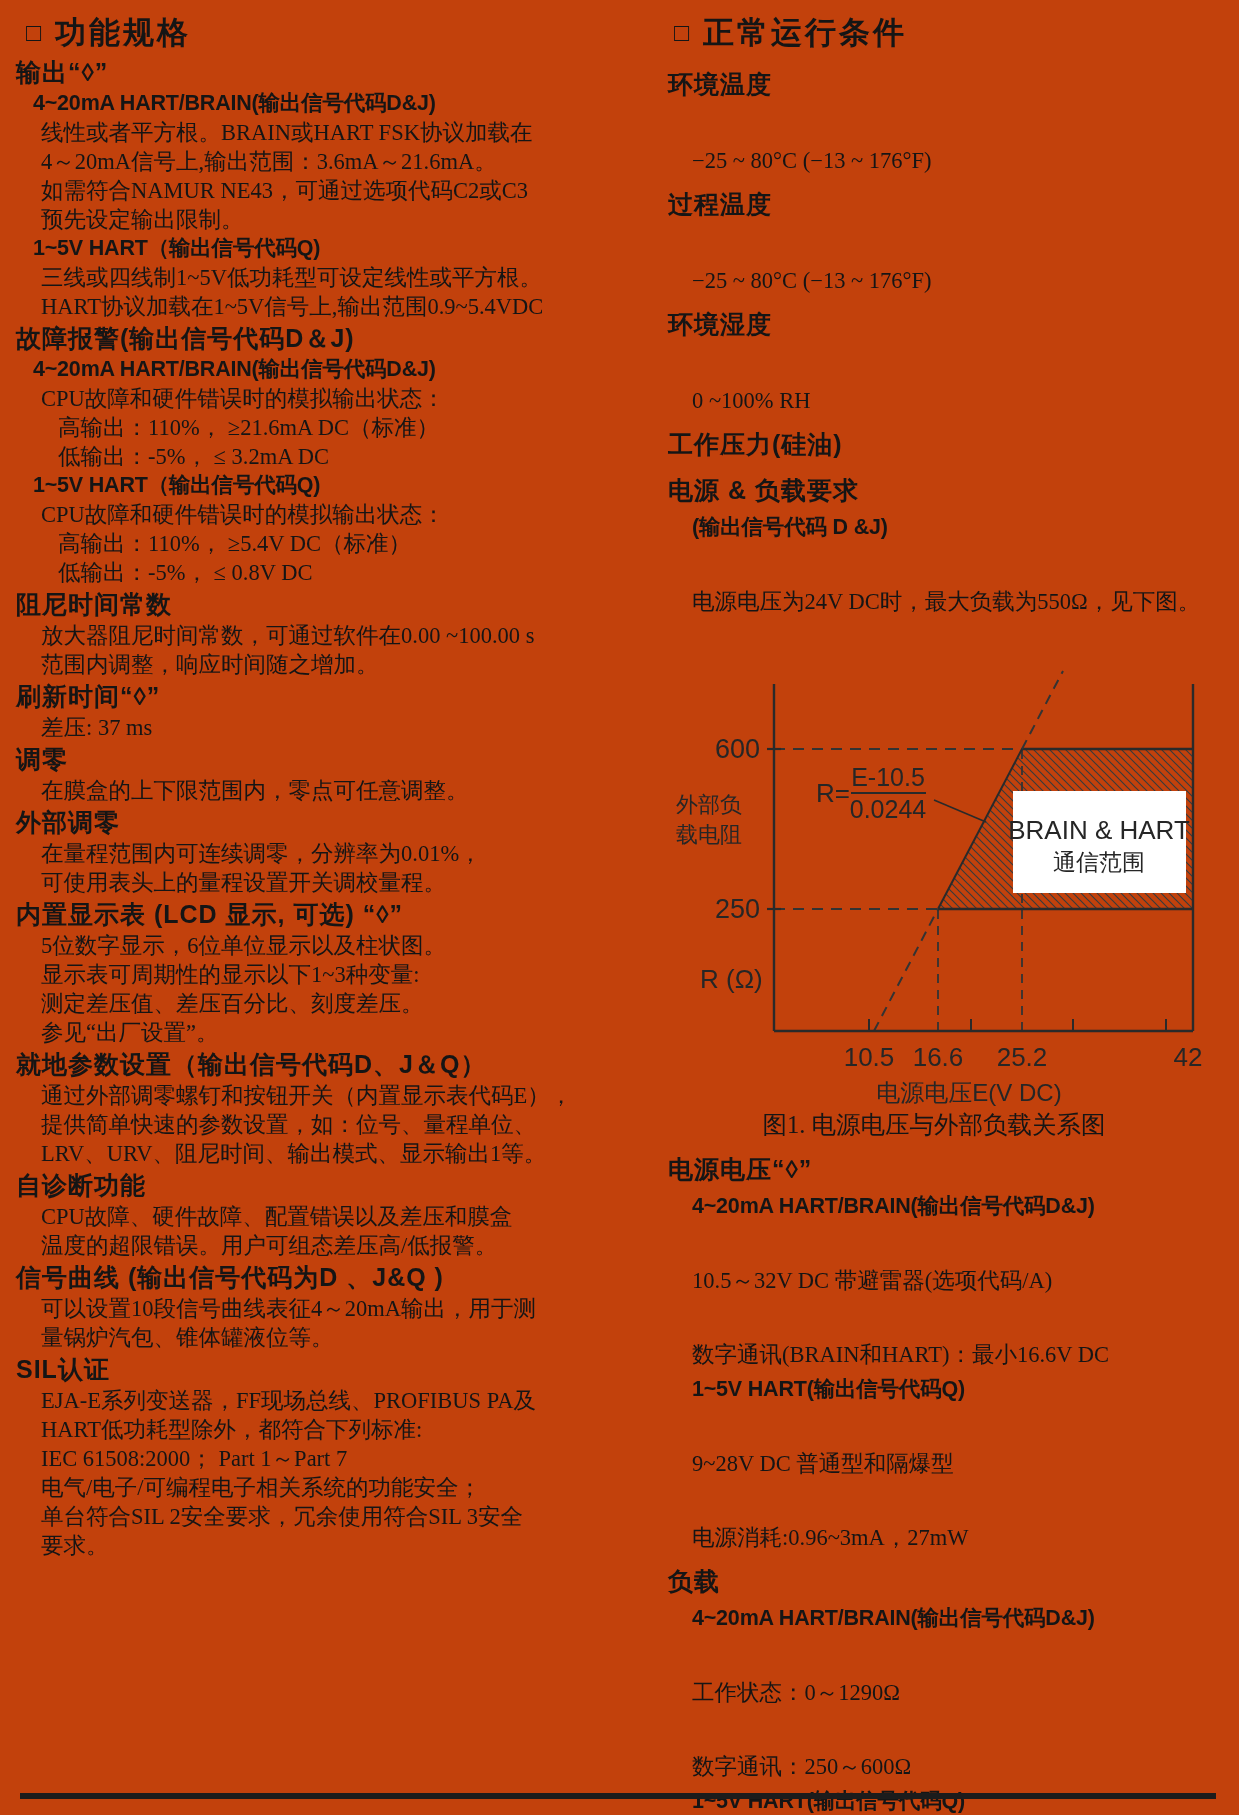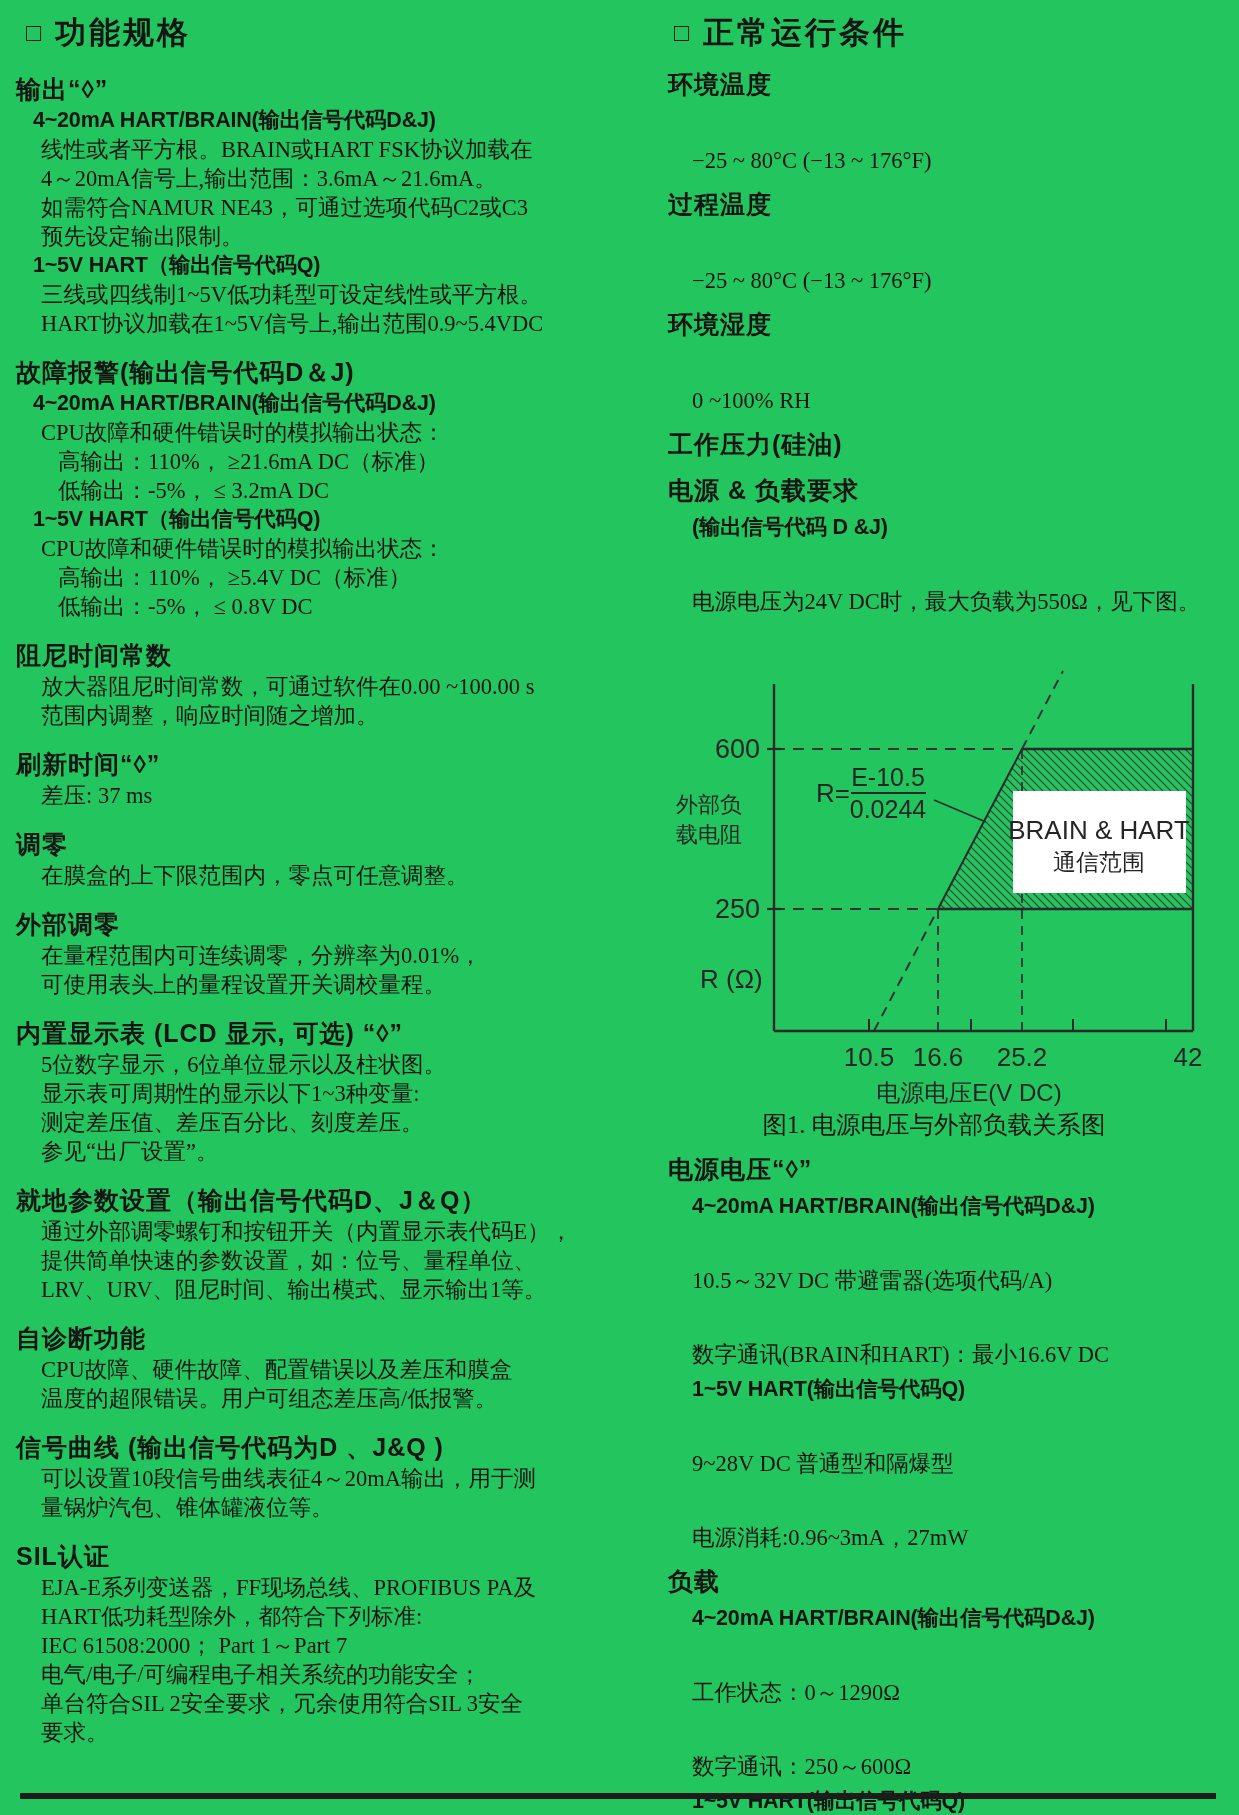--- a/index.html
+++ b/index.html
@@ -1,26 +1,26 @@
 <!DOCTYPE html>
 <html><head>
 <meta charset="utf-8">
 <style>
   html,body{margin:0;padding:0;background:#fff;}
-  .page{position:relative;width:1239px;height:1815px;background:#22c55e;overflow:hidden;
+  .page{position:relative;width:1239px;height:1815px;background:#c2410c;overflow:hidden;
         font-family:"Liberation Serif","DejaVu Serif",serif;color:#151515;}
   .col{position:absolute;top:12px;}
   .col-left{left:16px;width:585px;}
   .col-right{left:664px;width:600px;}
   .sec-title{font-family:"Liberation Sans","DejaVu Sans",sans-serif;font-weight:bold;
              font-size:31px;line-height:42px;letter-spacing:3px;white-space:nowrap;}
   .sec-title .sq{display:inline-block;font-weight:normal;font-size:25px;margin:0 14px 0 10px;
                  transform:translateY(-2px);letter-spacing:0;}
   .h{font-family:"Liberation Sans","DejaVu Sans",sans-serif;font-weight:bold;
-     font-size:25px;line-height:34px;margin-top:17px;letter-spacing:1px;white-space:nowrap;}
+     font-size:25px;line-height:34px;letter-spacing:1px;white-space:nowrap;}
   .col-right .h{margin-top:12px;margin-left:4px;}
   .sub{font-family:"Liberation Sans","DejaVu Sans",sans-serif;font-weight:bold;
        font-size:21.5px;line-height:29px;padding-left:17px;letter-spacing:-0.2px;white-space:nowrap;}
   .col-right .sub{padding-left:28px;margin-top:6px;}
   .ln{font-size:22.5px;line-height:29px;padding-left:25px;white-space:nowrap;}
   .col-right .ln{padding-left:28px;margin-top:45px;}
   .ln2{padding-left:42px;}
   .chart-wrap{margin-top:40px;width:540px;}
   .chart-svg{display:block;}
   .fig-caption{width:540px;text-align:center;font-size:24.5px;line-height:30px;margin-top:4px;

